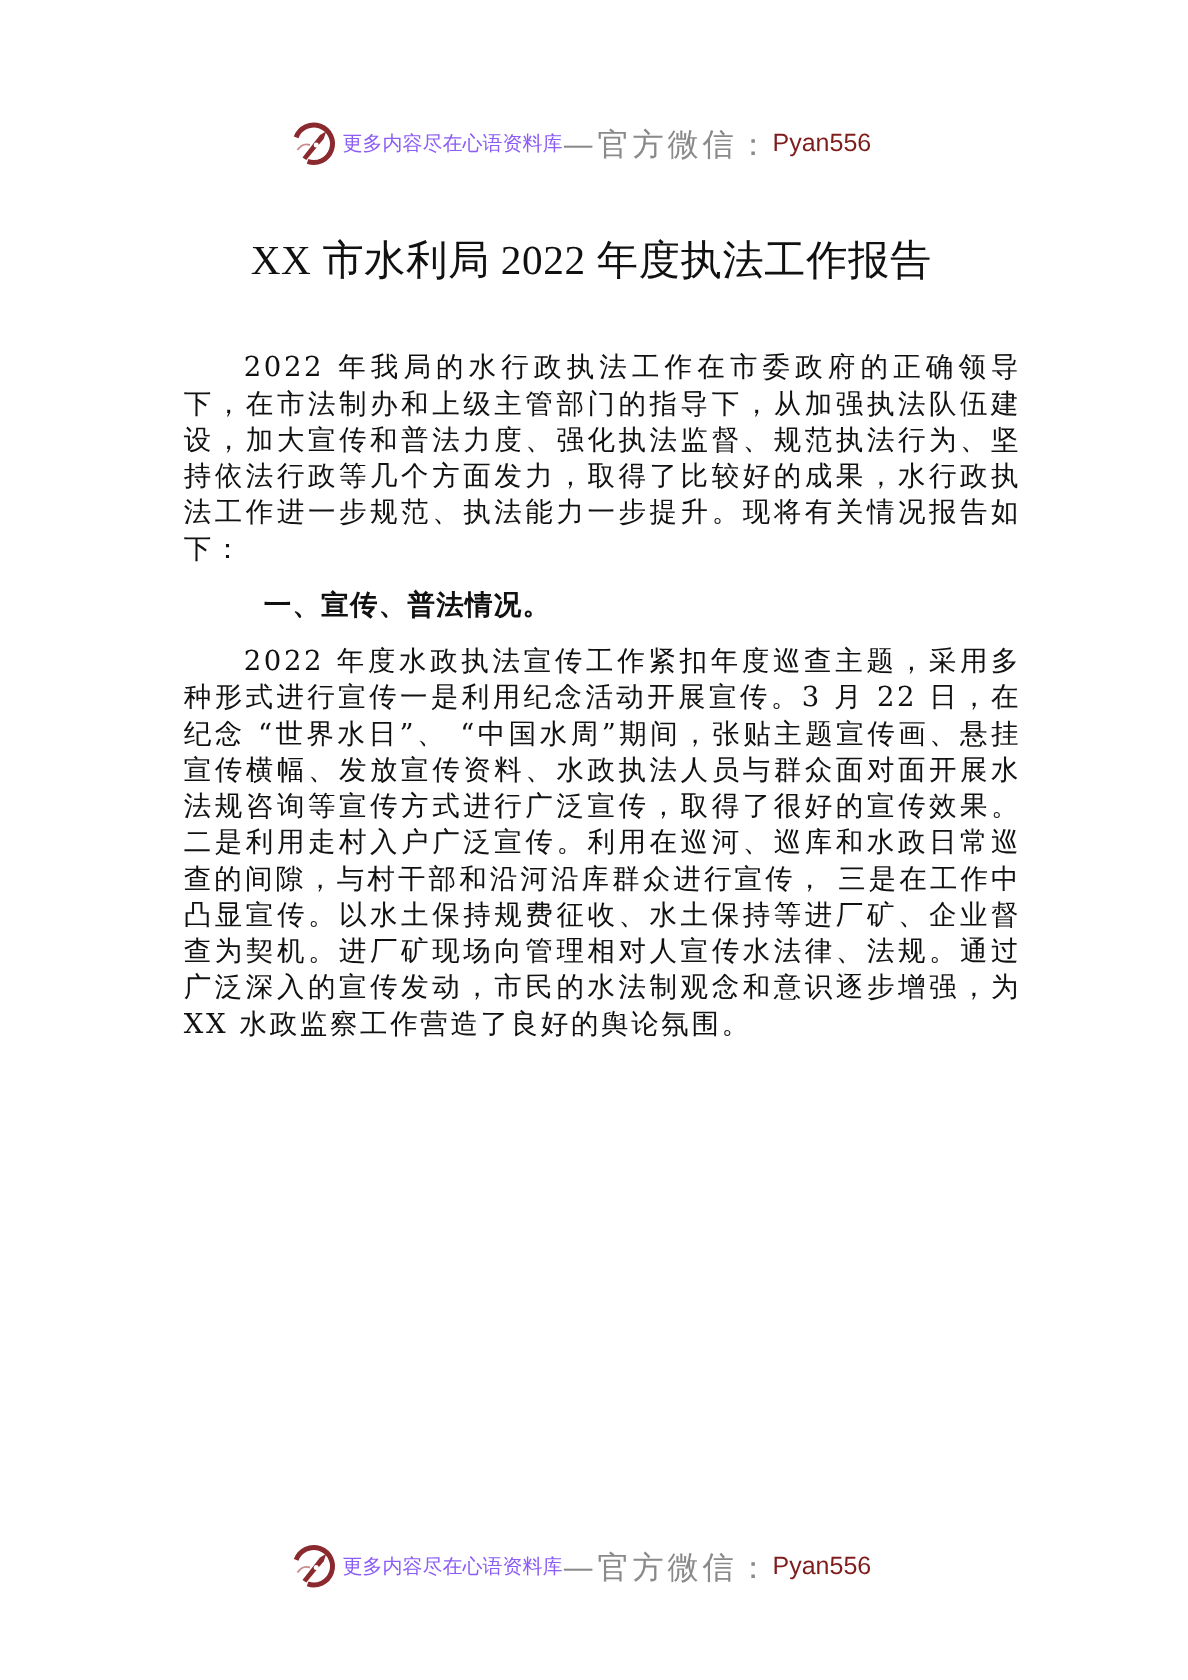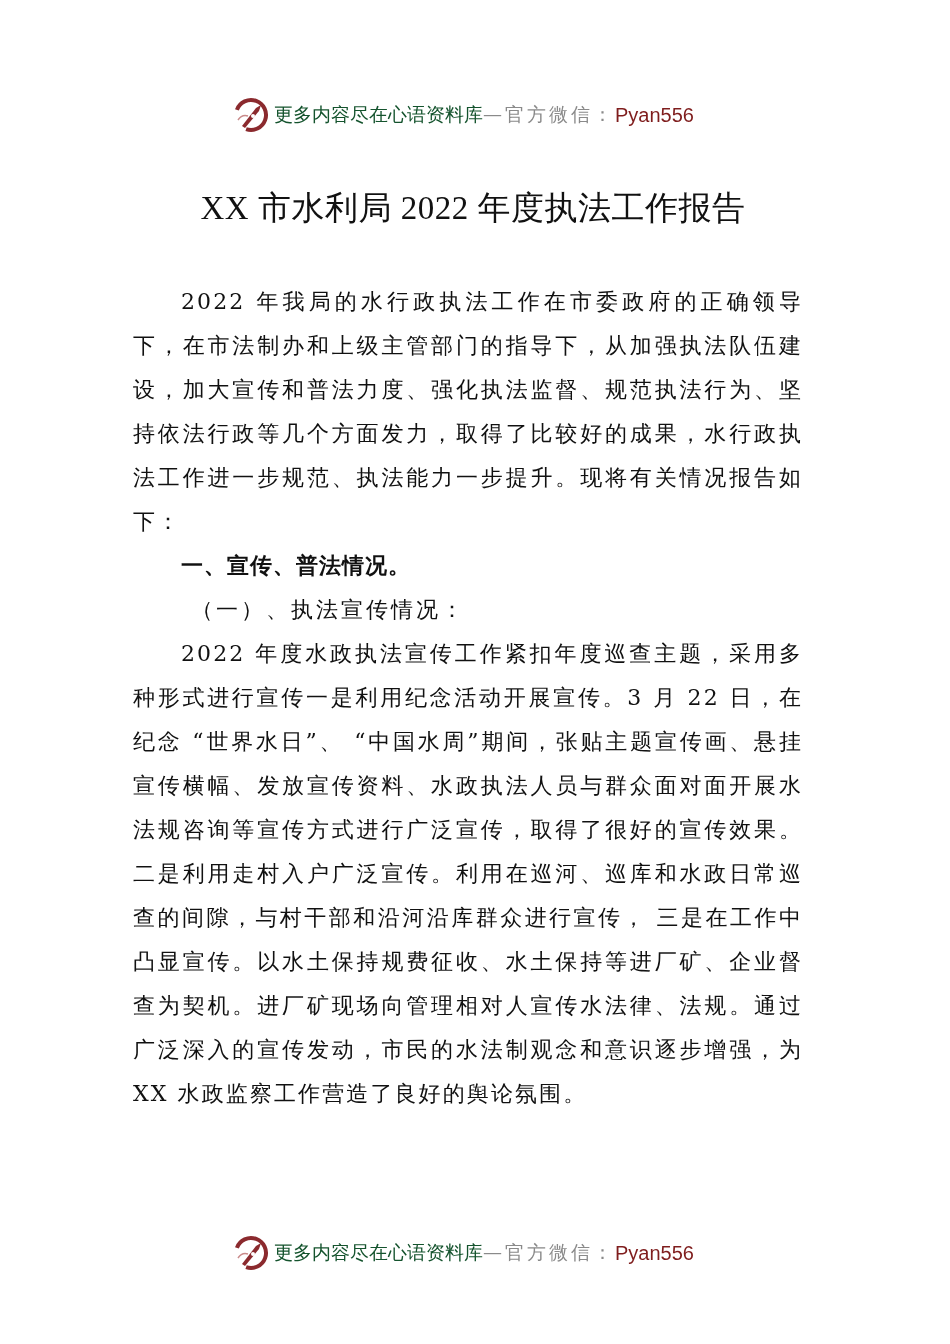--- a/index.html
+++ b/index.html
@@ -26,27 +26,27 @@
     .watermark.top { top: 93px; }
     .watermark.bottom { top: 1231px; }
     .wm-logo {
       width: 38px;
       height: 38px;
       margin-right: 4px;
       display: inline-block;
     }
     .wm-red {
       font-family: Liberation Mono, monospace;
-      font-size: 19px;
-      color: #14532d;
+      font-size: 16px;
+      color: #8b5cf6;
       letter-spacing: 0px;
     }
     .wm-gray {
       font-family: "DejaVu Serif", serif;
-      font-size: 19px;
+      font-size: 25px;
       color: #8a8a8a;
       letter-spacing: 3px;
     }
     .wm-id {
       font-family: "Liberation Sans", sans-serif;
       font-size: 20px;
       color: #7f1d1d;
     }
     .doc-title {
       position: absolute;
@@ -54,32 +54,32 @@
       left: 0;
       width: 946px;
       text-align: center;
       font-family: "Liberation Serif", "DejaVu Serif", serif;
       font-size: 33px;
       color: #111;
       letter-spacing: 0.5px;
     }
     .body-text {
       position: absolute;
-      left: 133px;
+      left: 147px;
       top: 280px;
       width: 670px;
       font-size: 22px;
-      line-height: 44px;
+      line-height: 29px;
       letter-spacing: 2.1px;
       text-align: justify;
       font-family: "DejaVu Serif", "Liberation Serif", serif;
     }
     .para { margin: 0; text-indent: 48px; }
     .heading-1 {
-      margin: 0;
+      margin: 16px;
       padding-left: 48px;
       font-family: "DejaVu Sans", sans-serif;
       font-weight: bold;
       font-size: 22px;
       letter-spacing: 1px;
     }
     .heading-2 {
       margin: 0;
       padding-left: 58px;
       letter-spacing: 3px;
@@ -100,21 +100,20 @@
   <span class="wm-red">更多内容尽在心语资料库</span>
   <span class="wm-gray">—官方微信：</span>
   <span class="wm-id">Pyan556</span>
 </div>
 
 <div class="doc-title">XX 市水利局  2022 年度执法工作报告</div>
 
 <div class="body-text">
   <p class="para">2022 年我局的水行政执法工作在市委政府的正确领导下，在市法制办和上级主管部门的指导下，从加强执法队伍建设，加大宣传和普法力度、强化执法监督、规范执法行为、坚持依法行政等几个方面发力，取得了比较好的成果，水行政执法工作进一步规范、执法能力一步提升。现将有关情况报告如下：</p>
   <p class="heading-1">一、宣传、普法情况。</p>
-  <p class="heading-2">（一）、执法宣传情况：</p>
   <p class="para">2022 年度水政执法宣传工作紧扣年度巡查主题，采用多种形式进行宣传一是利用纪念活动开展宣传。3 月 22 日，在纪念 “世界水日”、 “中国水周”期间，张贴主题宣传画、悬挂宣传横幅、发放宣传资料、水政执法人员与群众面对面开展水法规咨询等宣传方式进行广泛宣传，取得了很好的宣传效果。二是利用走村入户广泛宣传。利用在巡河、巡库和水政日常巡查的间隙，与村干部和沿河沿库群众进行宣传，  三是在工作中凸显宣传。以水土保持规费征收、水土保持等进厂矿、企业督查为契机。进厂矿现场向管理相对人宣传水法律、法规。通过广泛深入的宣传发动，市民的水法制观念和意识逐步增强，为 XX 水政监察工作营造了良好的舆论氛围。</p>
 </div>
 
 <div class="watermark bottom">
   <span class="wm-logo">
     <svg width="38" height="38" viewBox="0 0 38 38">
       <circle cx="19" cy="19" r="15" fill="none" stroke="#8b2a2e" stroke-width="4" stroke-dasharray="70 25" transform="rotate(200 19 19)"></circle>
       <path d="M10 30 L24 12 L29 9 L27 15 L13 32 Z" fill="#8b2a2e"></path>
       <path d="M6 24 Q10 18 16 20" fill="none" stroke="#c98a8a" stroke-width="1.5"></path>
       <circle cx="21" cy="20" r="2" fill="#ffffff"></circle>

